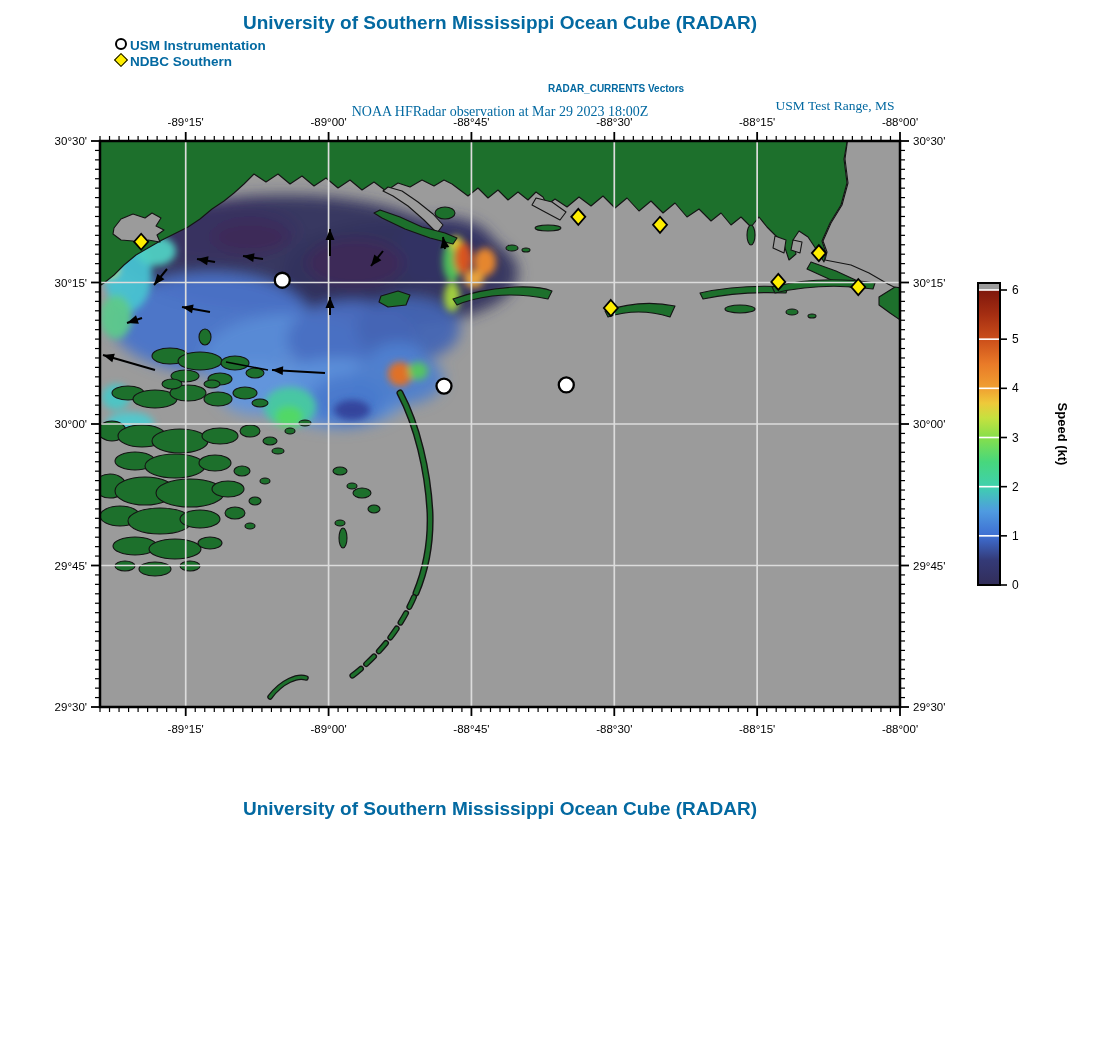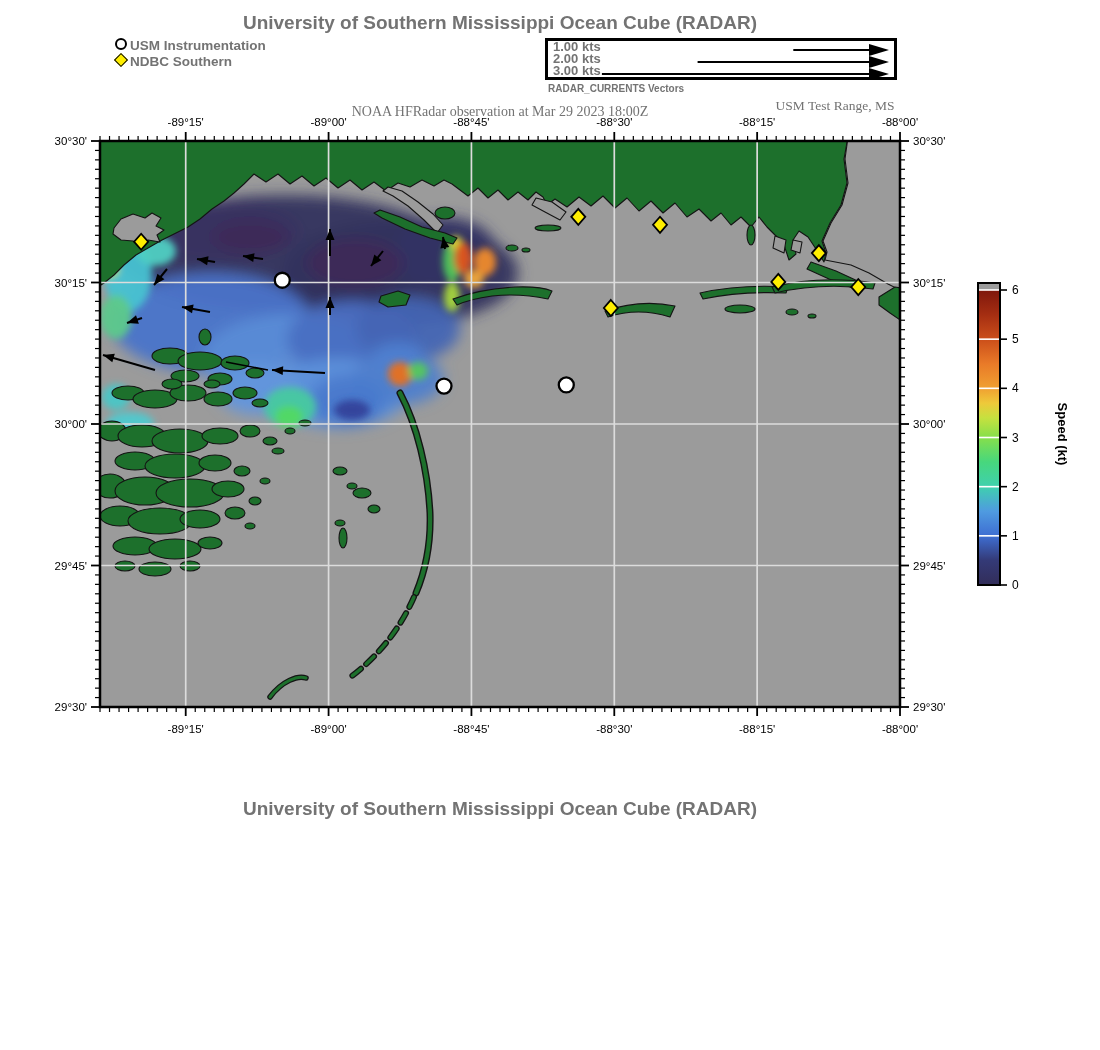--- a/index.html
+++ b/index.html
@@ -1,17 +1,17 @@
 <!DOCTYPE html>
 <html><head>
 <meta charset="utf-8">
 <style>
   html,body{margin:0;padding:0;background:#ffffff;}
   #page{position:relative;width:1100px;height:1050px;background:#ffffff;overflow:hidden;
-        font-family:"Liberation Sans","DejaVu Sans",sans-serif;color:#737373;}
+        font-family:"Liberation Sans","DejaVu Sans",sans-serif;color:#0369a1;}
   .abs{position:absolute;}
   .title{font-size:19px;font-weight:bold;text-align:center;letter-spacing:0px;}
   #top-title{top:12px;left:100px;width:800px;}
   #footer-title{top:798px;left:100px;width:800px;}
   #legend{top:37px;left:112px;}
   .legend-row{display:flex;align-items:center;height:16px;font-size:13.5px;font-weight:bold;}
   .legend-icon{width:18px;height:16px;position:relative;flex:0 0 18px;}
   .legend-circle{position:absolute;left:3px;top:1px;width:12px;height:12px;border:2.4px solid #000;
                  border-radius:50%;background:#fff;box-sizing:border-box;}
   .legend-diamond{position:absolute;left:4px;top:2px;width:10px;height:10px;background:#ffee00;
@@ -46,33 +46,20 @@
       <span>USM Instrumentation</span>
     </div>
     <div class="legend-row">
       <span class="legend-icon">
           <span class="legend-diamond"></span>
         </span>
       <span>NDBC Southern</span>
     </div>
   </div>
 
-  <div id="scale-box" class="abs">
-    <span class="sb-label" style="top:0px">1.00 kts</span>
-    <span class="sb-label" style="top:12px">2.00 kts</span>
-    <span class="sb-label" style="top:24px">3.00 kts</span>
-    <svg id="sb-svg" width="346" height="36">
-        <line x1="245.3" y1="9" x2="327" y2="9" stroke="#000" stroke-width="1.8"></line>
-        <polygon points="341,9 321,3 321,15" fill="#000"></polygon>
-        <line x1="149.6" y1="21" x2="327" y2="21" stroke="#000" stroke-width="1.8"></line>
-        <polygon points="341,21 321,15 321,27" fill="#000"></polygon>
-        <line x1="53.89999999999998" y1="33" x2="327" y2="33" stroke="#000" stroke-width="1.8"></line>
-        <polygon points="341,33 321,27 321,39" fill="#000"></polygon>
-      </svg>
-  </div>
 
   <div id="vectors-caption" class="abs">RADAR_CURRENTS Vectors</div>
 
   <div id="obs-title" class="abs">NOAA HFRadar observation at Mar 29 2023 18:00Z</div>
 
   <div id="region-label" class="abs">USM Test Range, MS</div>
 
   <div id="map-wrap" class="abs">
     <svg id="map-svg" width="920" height="650">
       <defs>

